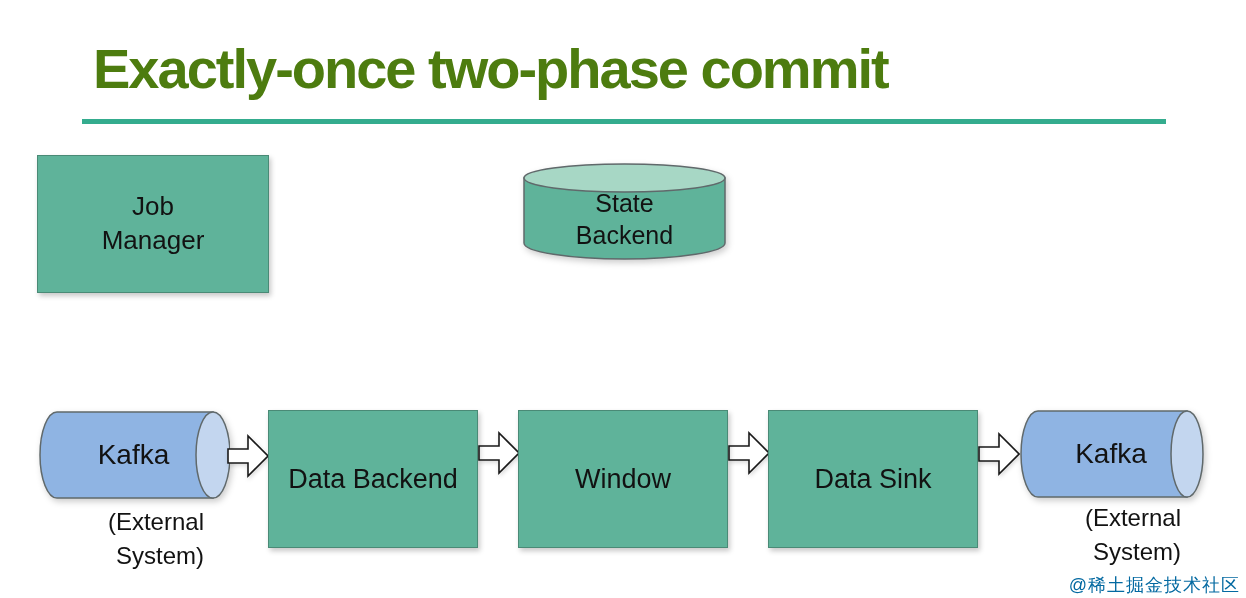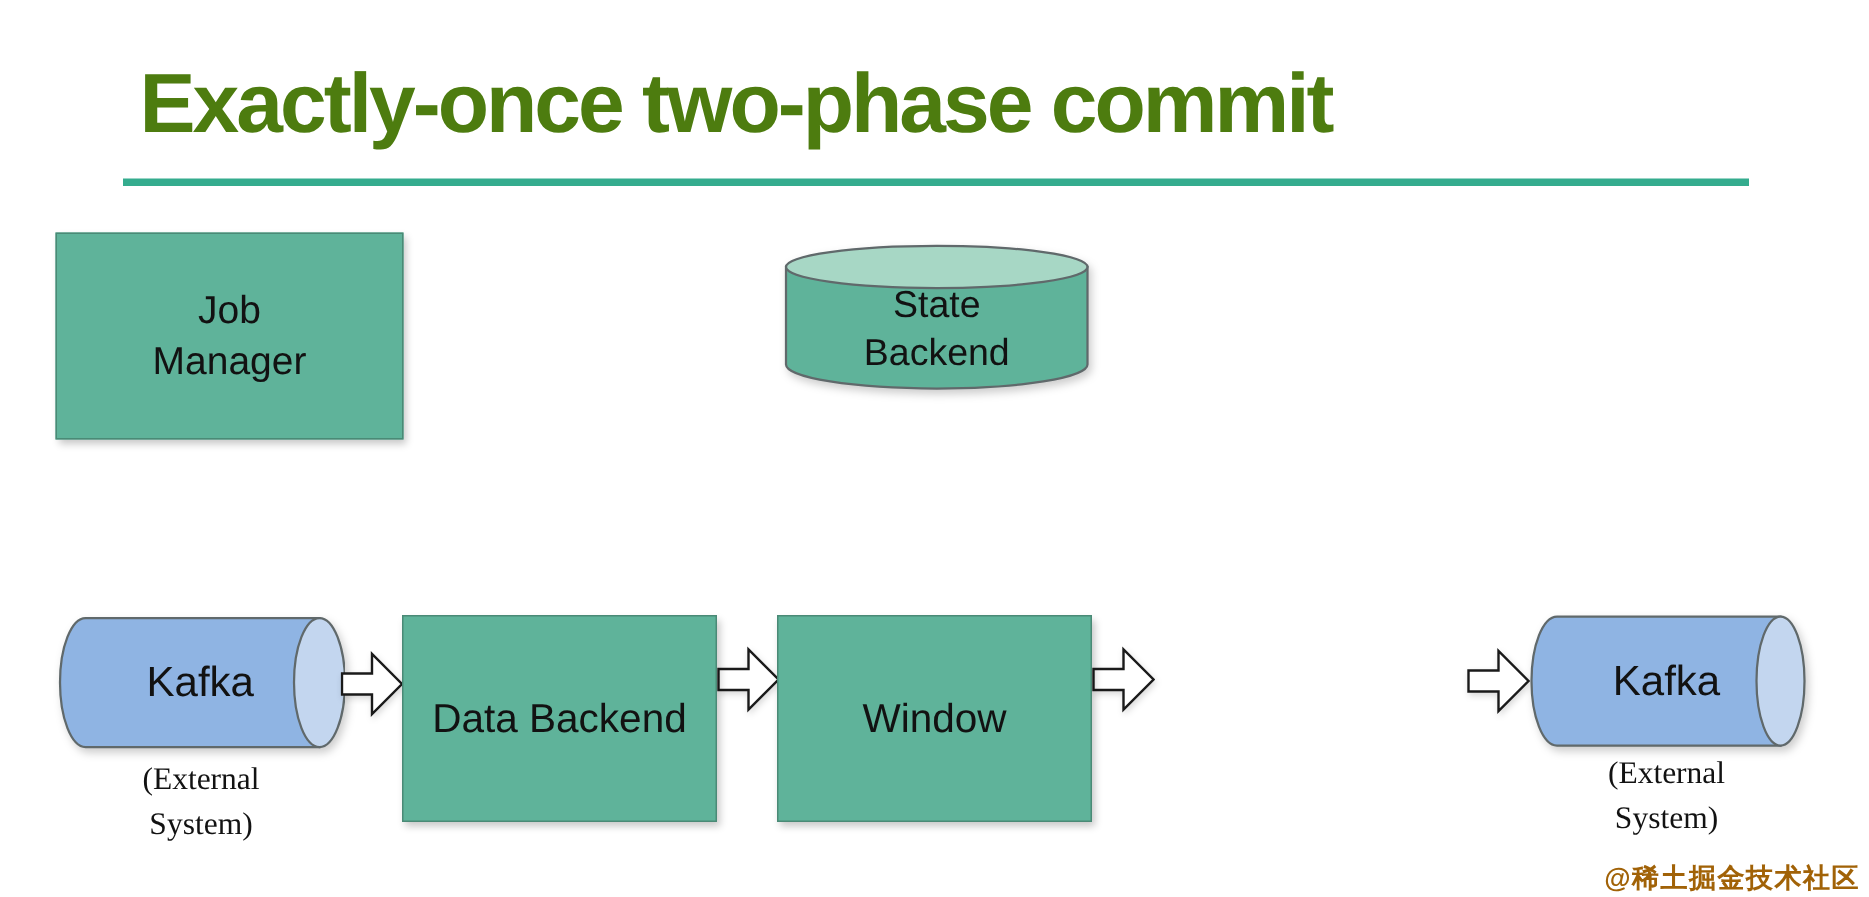--- a/index.html
+++ b/index.html
@@ -33,21 +33,21 @@
     position:absolute; left:0; right:0; top:0; bottom:0;
     display:flex; align-items:center; justify-content:center; text-align:center;
   }
   .statebackend { left:522px; top:162px; width:205px; height:100px; }
   .statebackend .lbl { top:14px; font-size:25px; }
   .statebackend .lbl span { display:inline-block; width:145px; line-height:1.3; }
   .kafkaL { left:37px;   top:410px; width:193px; height:90px; font-size:28px; }
   .kafkaR { left:1018px; top:409px; width:186px; height:90px; font-size:28px; }
 
   
-  .ext { position:absolute; text-align:center; font-size:21px; line-height:1.42;font-family:Liberation Serif, serif; }
+  .ext { position:absolute; text-align:right; font-size:24px; line-height:1.42; }
   .extL { left:64px;   top:505px; width:140px; }
   .extR { left:1041px; top:501px; width:140px; }
 
   
   .arrow { position:absolute; width:42px; height:46px; filter:drop-shadow(1px 2px 2px rgba(0,0,0,0.15)); }
   .a1 { left:227px; top:433px; }
   .a2 { left:478px; top:430px; }
   .a3 { left:728px; top:430px; }
   .a4 { left:978px; top:431px; }
 
@@ -98,27 +98,30 @@
   <svg class="arrow a4" viewBox="0 0 42 46">
     <polygon points="1,16 21,16 21,3 41,23 21,43 21,30 1,30" stroke-width="1.6" stroke-linejoin="miter" fill="#FFFFFF" stroke="#1A1A1A"></polygon>
   </svg>
 
   <div class="gbox stage1" style="background-color: rgb(95, 179, 154); border-color: rgb(74, 138, 118);">
     <span>Data Backend</span>
   </div>
   <div class="gbox stage2" style="background-color: rgb(95, 179, 154); border-color: rgb(74, 138, 118);">
     <span>Window</span>
   </div>
+  <div class="gbox stage3" style="background-color: rgb(95, 179, 154); border-color: rgb(74, 138, 118);">
+    <span>Data Sink</span>
+  </div>
 
   <div class="cyl kafkaR">
     <svg width="186" height="90" viewBox="0 0 186 90">
       <path d="M169,2 L20,2 A17,43 0 0 0 20,88 L169,88 Z" stroke-width="1.5" fill="#8FB4E3" stroke="#60696B"></path>
       <ellipse cx="169" cy="45" rx="16" ry="43" stroke-width="1.5" fill="#C3D6EF" stroke="#60696B"></ellipse>
     </svg>
     <div class="lbl">
       <span>Kafka</span>
     </div>
   </div>
   <div class="ext extR">(External System)</div>
 
-  <div class="watermark" style="color: #a16207; font-weight: bold;">@稀土掘金技术社区</div>
+  <div class="watermark" style="color: #0369a1;">@稀土掘金技术社区</div>
 
 </div>
 
 </body></html>

